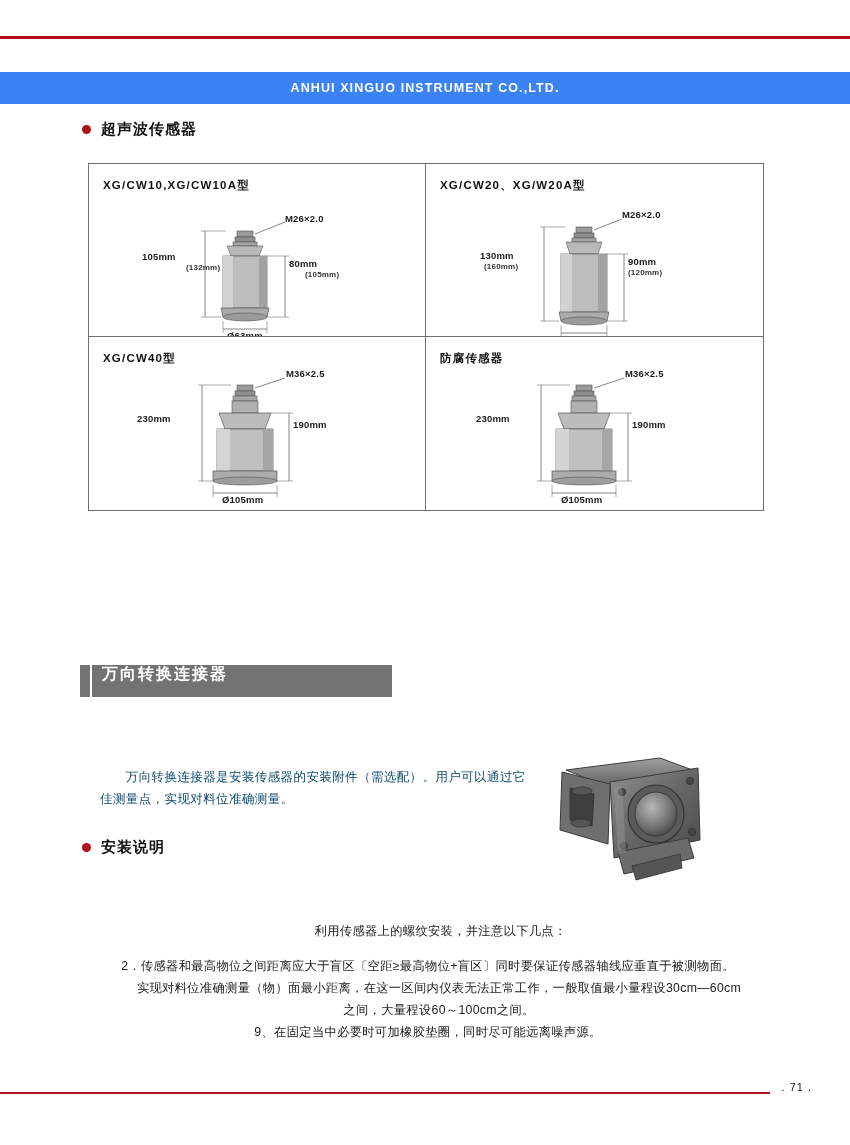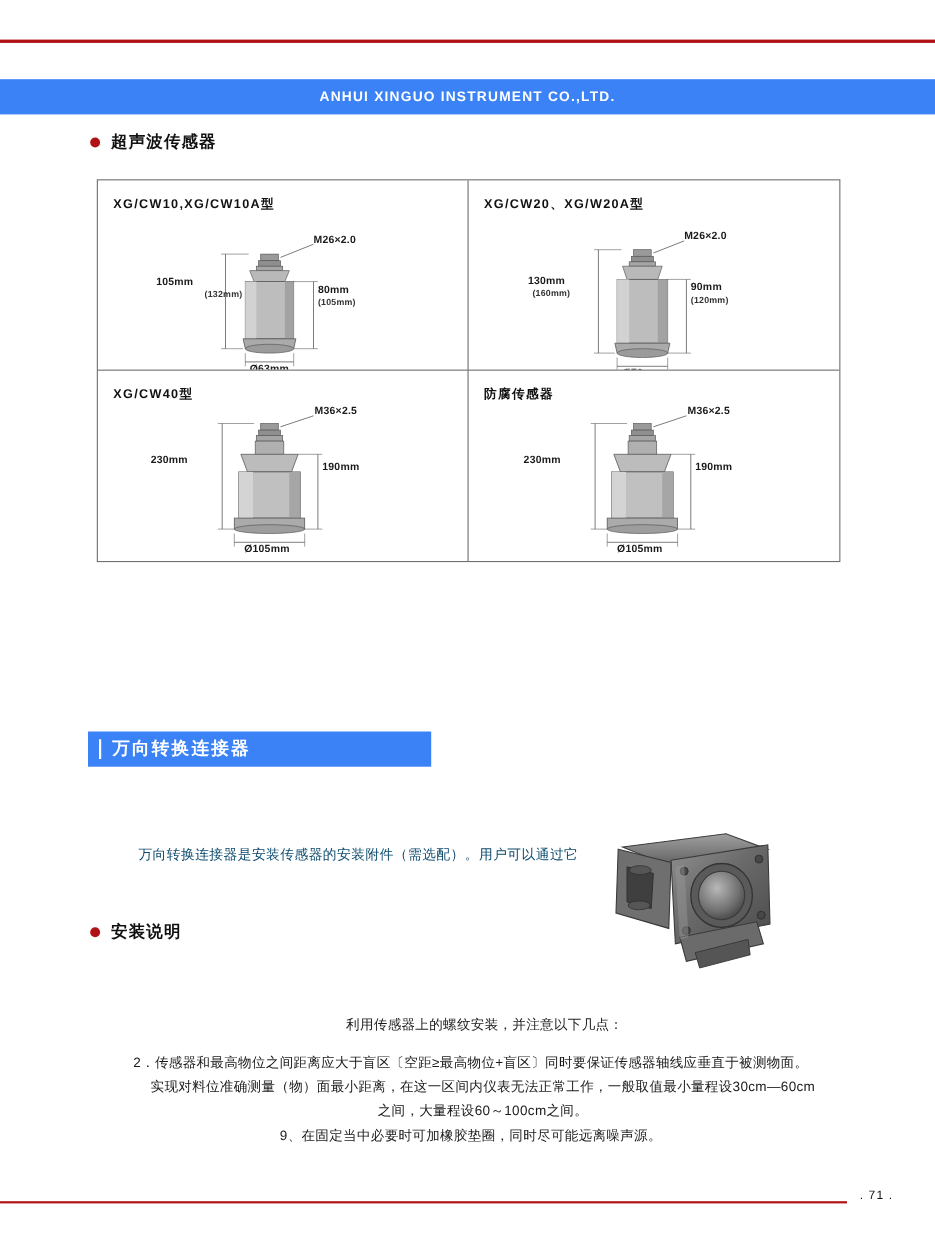--- a/index.html
+++ b/index.html
@@ -120,23 +120,22 @@
     white-space: nowrap;
   }
 
   
   .red-heading {
     position: absolute;
     left: 80px;
     top: 665px;
     width: 312px;
     height: 32px;
-    background: #3b82f6;
+    background: #737373;
     display: flex;
-    align-items: center;
   }
   .red-heading .inner {
     margin-left: 10px;
     border-left: 2px solid #ffffff;
     padding-left: 10px;
     color: #ffffff;
     font-size: 16px;
     font-weight: bold;
     letter-spacing: 2px;
     line-height: 18px;
@@ -237,21 +236,21 @@
         <line x1="178" y1="108" x2="200" y2="108" stroke="#555" stroke-width="0.5"></line>
 
         <line x1="134" y1="120" x2="178" y2="120" stroke="#555" stroke-width="0.7"></line>
         <line x1="134" y1="112" x2="134" y2="124" stroke="#555" stroke-width="0.5"></line>
         <line x1="178" y1="112" x2="178" y2="124" stroke="#555" stroke-width="0.5"></line>
       </svg>
       <div class="dim-text" style="left:196px; top:49px;">M26×2.0</div>
       <div class="dim-text" style="left:53px; top:87px;">105mm</div>
       <div class="dim-text dim-sub" style="left:57px; top:99px;margin-left:40px;">(132mm)</div>
       <div class="dim-text" style="left:200px; top:94px;">80mm</div>
-      <div class="dim-text dim-sub" style="left:200px; top:106px;">(105mm)</div>
+      <div class="dim-text dim-sub" style="left:216px; top:106px;">(105mm)</div>
       <div class="dim-text" style="left:138px; top:166px;">Ø63mm</div>
 
     </div>
   </div>
 
   <div class="cell">
     <div class="cell-label">XG/CW20、XG/W20A型</div>
     <div class="drawing">
       <svg width="337" height="180" viewBox="0 0 337 180" style="position:absolute;left:0;top:45px;">
         <rect x="150" y="18" width="16" height="6" fill="#9a9a9a" stroke="#555" stroke-width="0.6"></rect>
@@ -356,20 +355,21 @@
     </div>
   </div>
 </div>
 
 <div class="red-heading">
   <span class="inner">万向转换连接器</span>
 </div>
 
 <div class="para" style="left:100px; top:766px; width:430px;">
   <div>　　万向转换连接器是安装传感器的安装附件（需选配）。用户可以通过它</div>
+  <div>佳测量点，实现对料位准确测量。</div>
 </div>
 
 <div class="photo">
   <svg width="160" height="140" viewBox="0 0 160 140">
     <defs>
       <linearGradient id="metal" x1="0" y1="0" x2="1" y2="1">
         <stop offset="0%" stop-color="#8f8f8f"></stop>
         <stop offset="45%" stop-color="#6a6a6a"></stop>
         <stop offset="100%" stop-color="#4a4a4a"></stop>
       </linearGradient>

